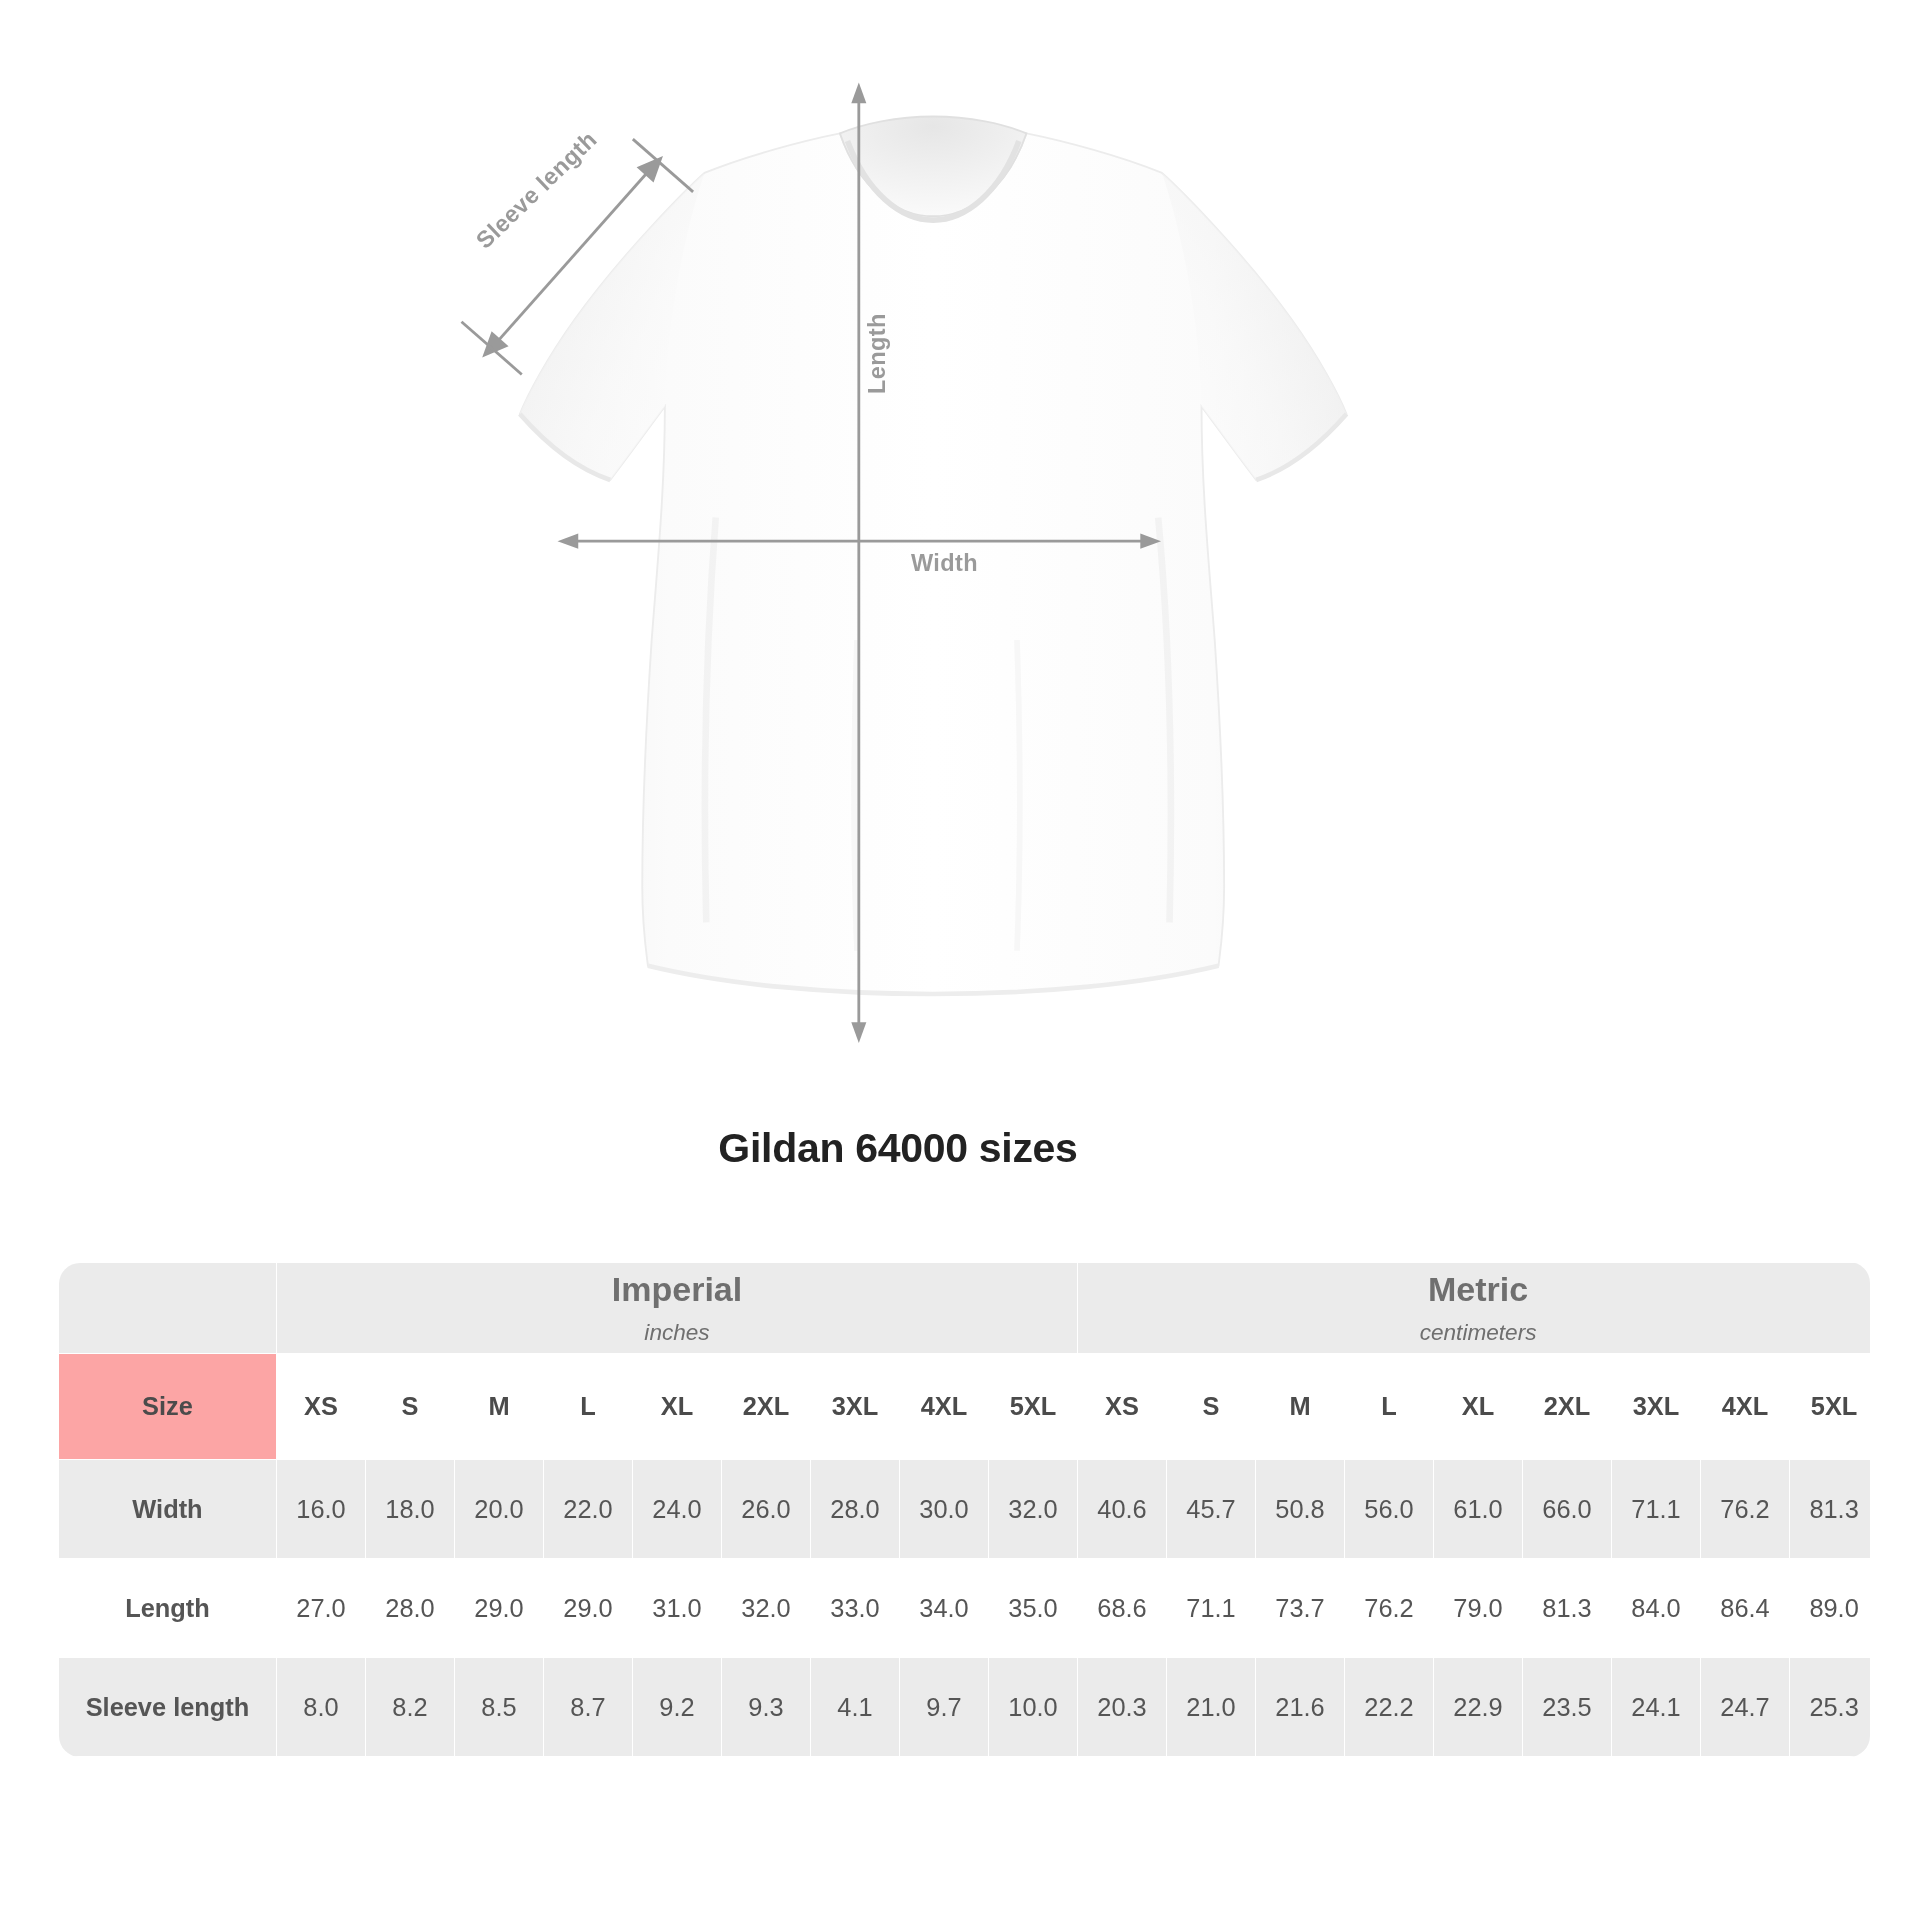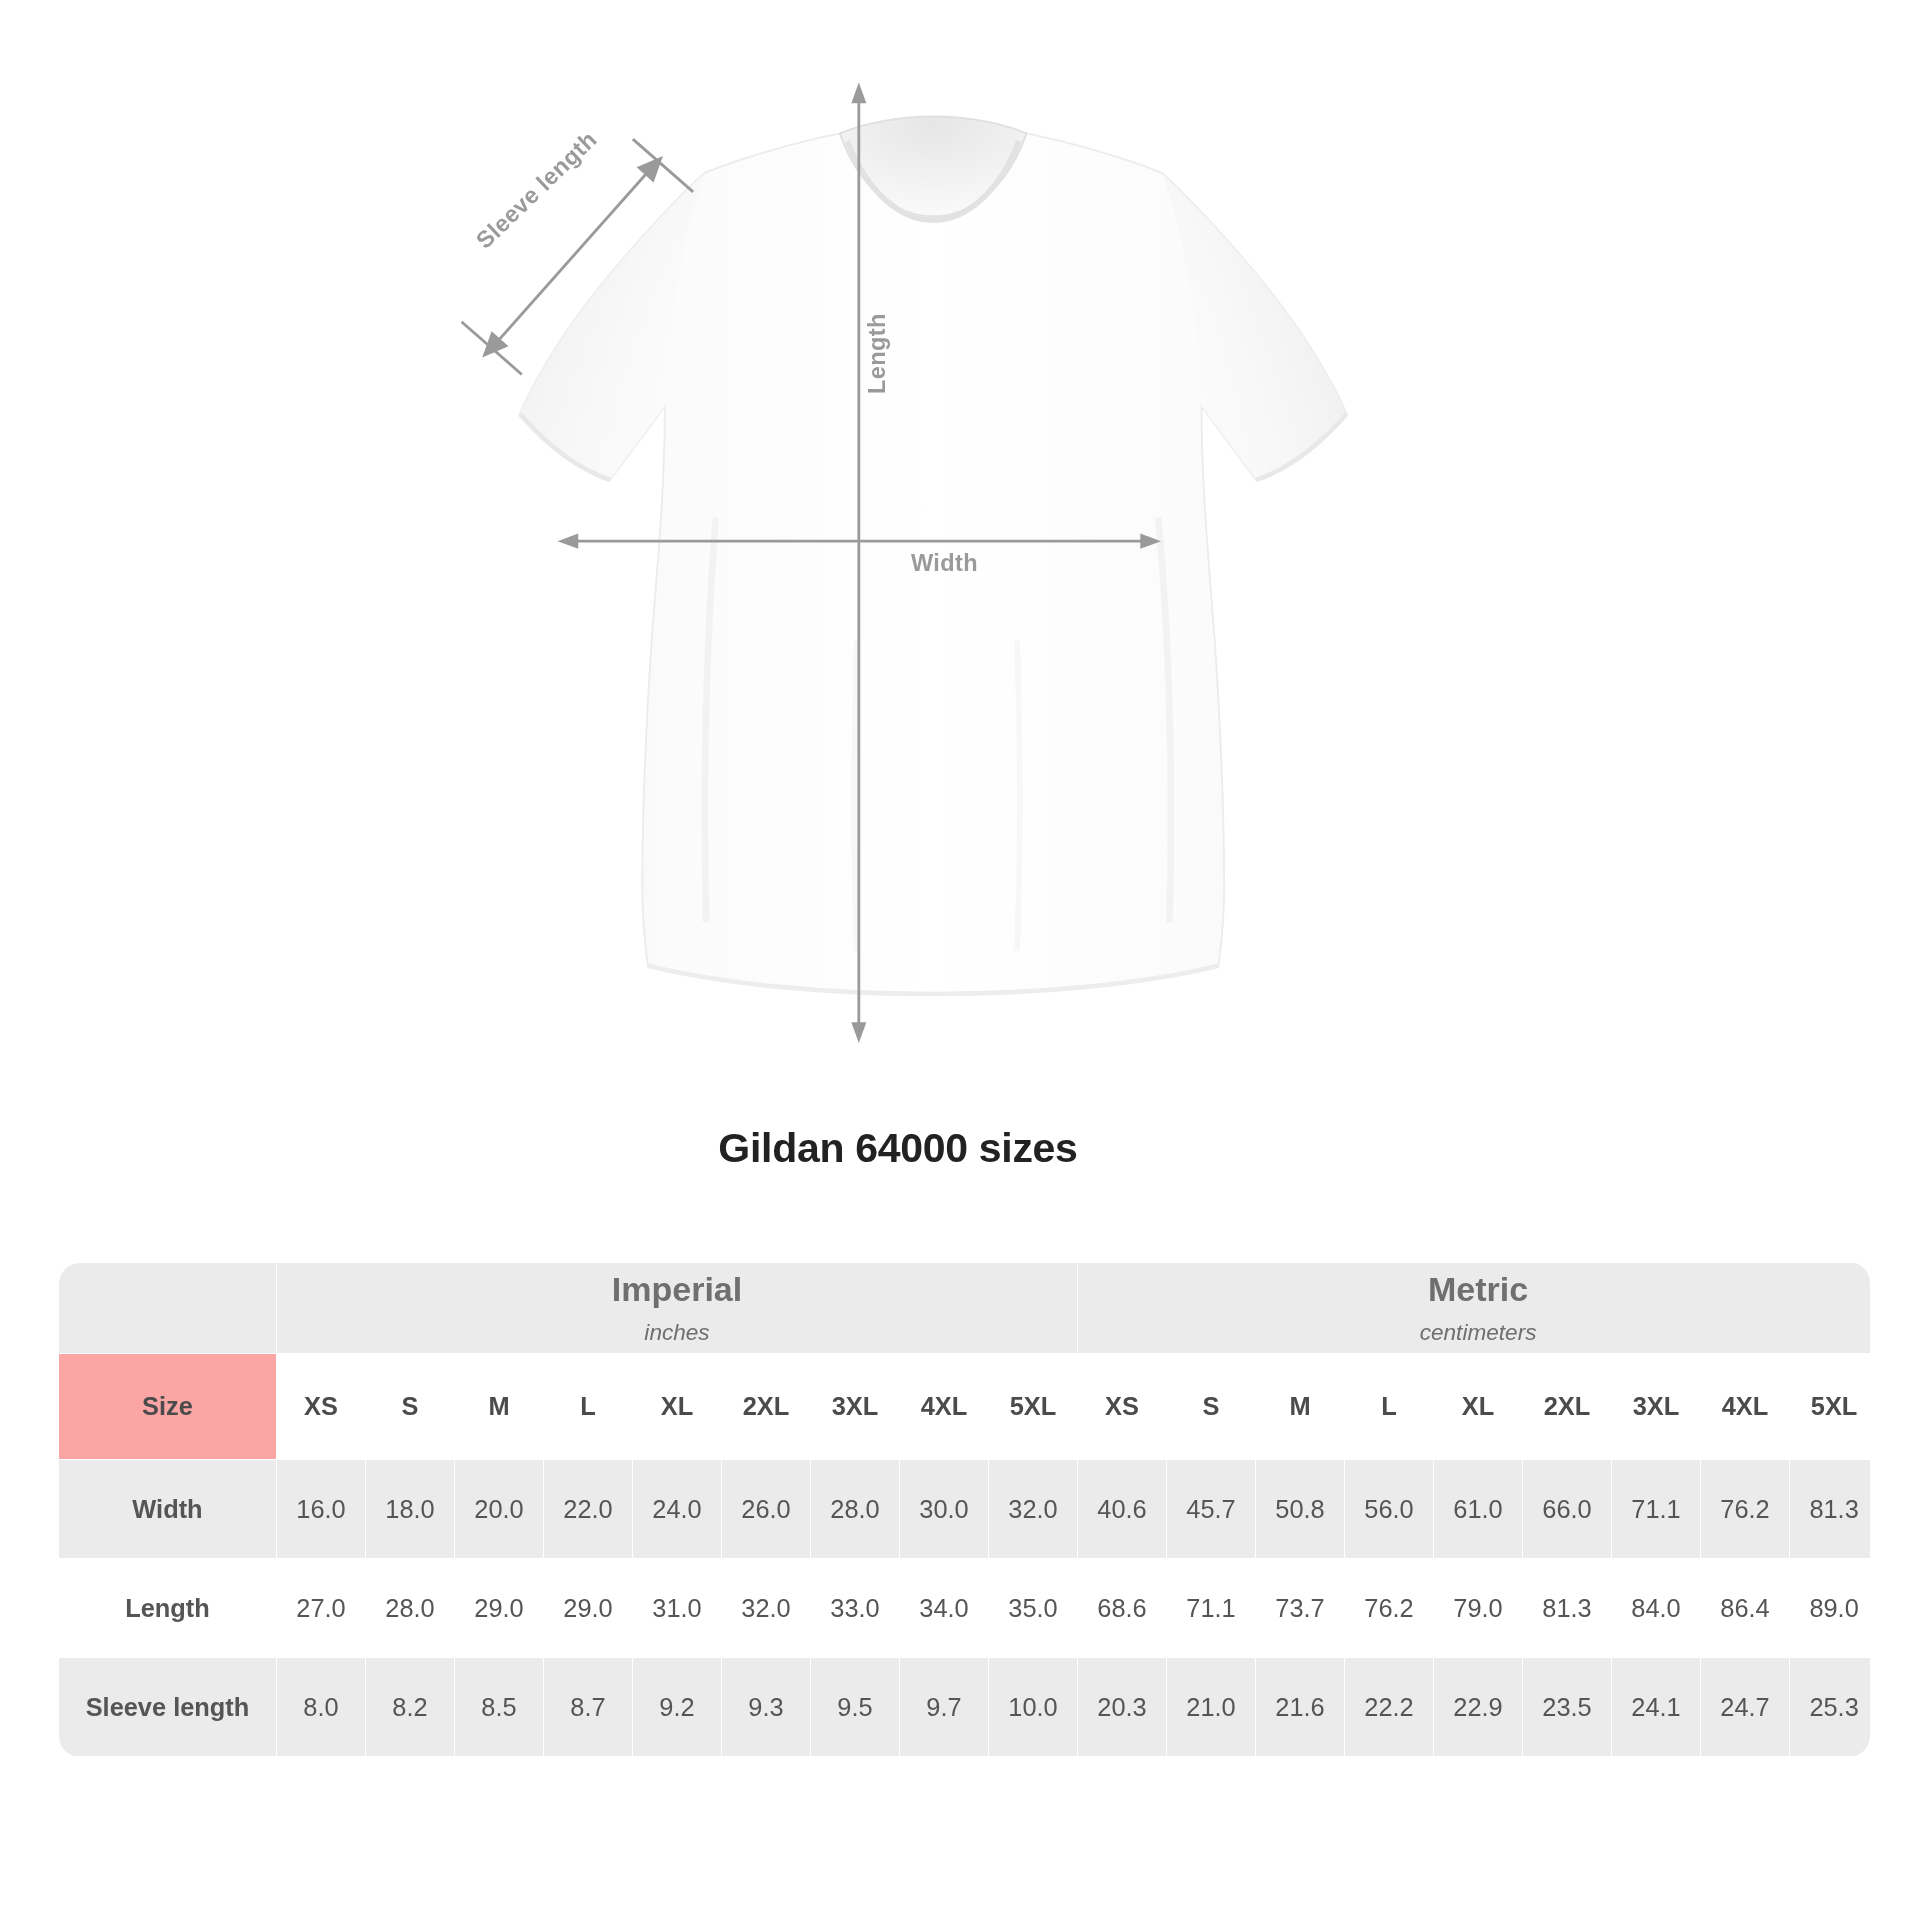--- a/index.html
+++ b/index.html
@@ -377,21 +377,21 @@
             <td>89.0</td>
           </tr>
           <tr class="data-row">
             <td class="rowhead">Sleeve length</td>
             <td>8.0</td>
             <td>8.2</td>
             <td>8.5</td>
             <td>8.7</td>
             <td>9.2</td>
             <td>9.3</td>
-            <td>9.5</td>
+            <td>4.1</td>
             <td>9.7</td>
             <td>10.0</td>
             <td>20.3</td>
             <td>21.0</td>
             <td>21.6</td>
             <td>22.2</td>
             <td>22.9</td>
             <td>23.5</td>
             <td>24.1</td>
             <td>24.7</td>

